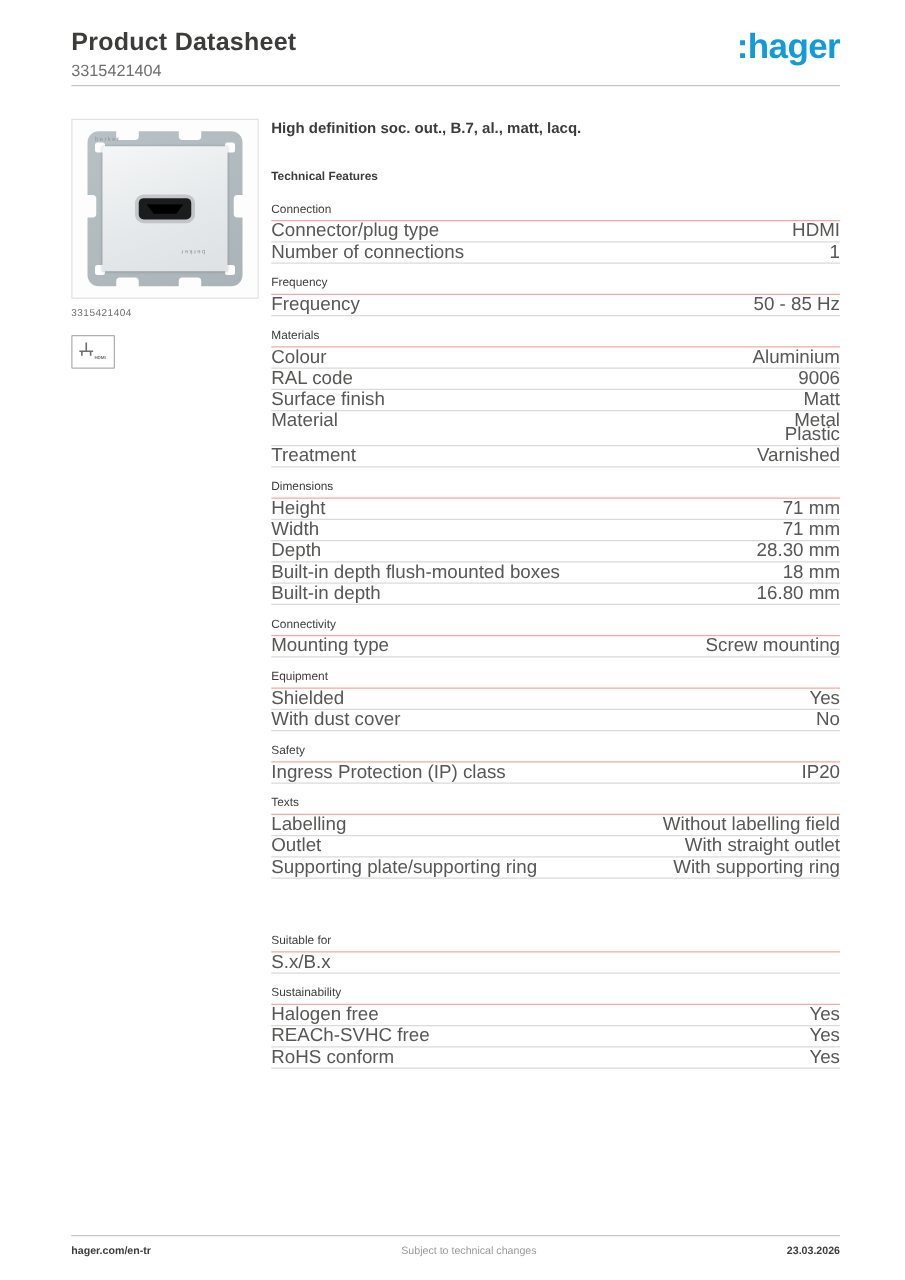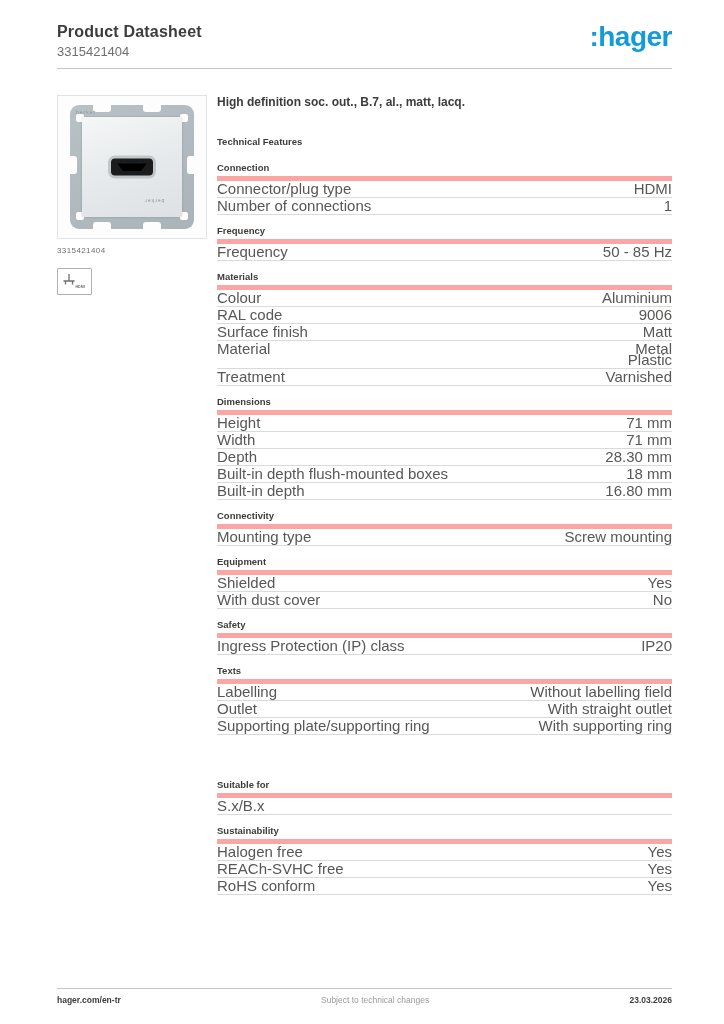--- a/index.html
+++ b/index.html
@@ -9,21 +9,21 @@
     width: 724px;
     height: 1024px;
     background: #ffffff;
     font-family: "Liberation Sans", sans-serif;
     color: #575756;
     overflow: hidden;
   }
 
   
   .header-block { position: absolute; top: 23px; left: 57px; }
-  .doc-title { font-size: 16px; font-weight: bold; color: #3c3c3b; letter-spacing: .2px; }
+  .doc-title { font-size: 20px; font-weight: bold; color: #3c3c3b; letter-spacing: .2px; }
   .doc-number { font-size: 13px; color: #706f6f; margin-top: 3px; }
   .logo {
     position: absolute; top: 21px; right: 52px;
     font-size: 28px; font-weight: bold; letter-spacing: -0.5px;
     color: var(--brand, #139bd8);
   }
   .header-rule { position: absolute; top: 68px; left: 57px; right: 52px; height: 1px; background: #c6c6c6; }
 
   
   .left-col { position: absolute; top: 95px; left: 57px; width: 150px; }
@@ -78,22 +78,22 @@
   }
 
   
   .right-col { position: absolute; top: 95px; left: 217px; width: 455px; }
   .product-title { font-size: 12px; font-weight: bold; color: #3c3c3b; }
   .features-heading { font-size: 9.5px; font-weight: bold; color: #3c3c3b; margin-top: 27px; }
   .section { margin-top: 10px; }
   .section-first { margin-top: 15px; }
   .gap-large { margin-top: 44px; }
   .sec-title {
-    font-size: 9.5px; font-weight: bold; color: #3c3c3b;
-    padding-bottom: 3px; border-bottom: 5px solid #fca5a5;
+    font-size: 9.5px; font-weight: normal; color: #3c3c3b;
+    padding-bottom: 3px; border-bottom: 1px solid #fca5a5;
   }
   .row {
     display: flex; justify-content: space-between; align-items: flex-start;
     padding: 2px 0 3px; border-bottom: 1px solid #dadada;
     font-size: 15px; line-height: 11px; gap: 14px;
   }
   .k { color: #575756; padding-right: 10px; }
   .v { color: #575756; text-align: right; white-space: pre-line; }
 
   

